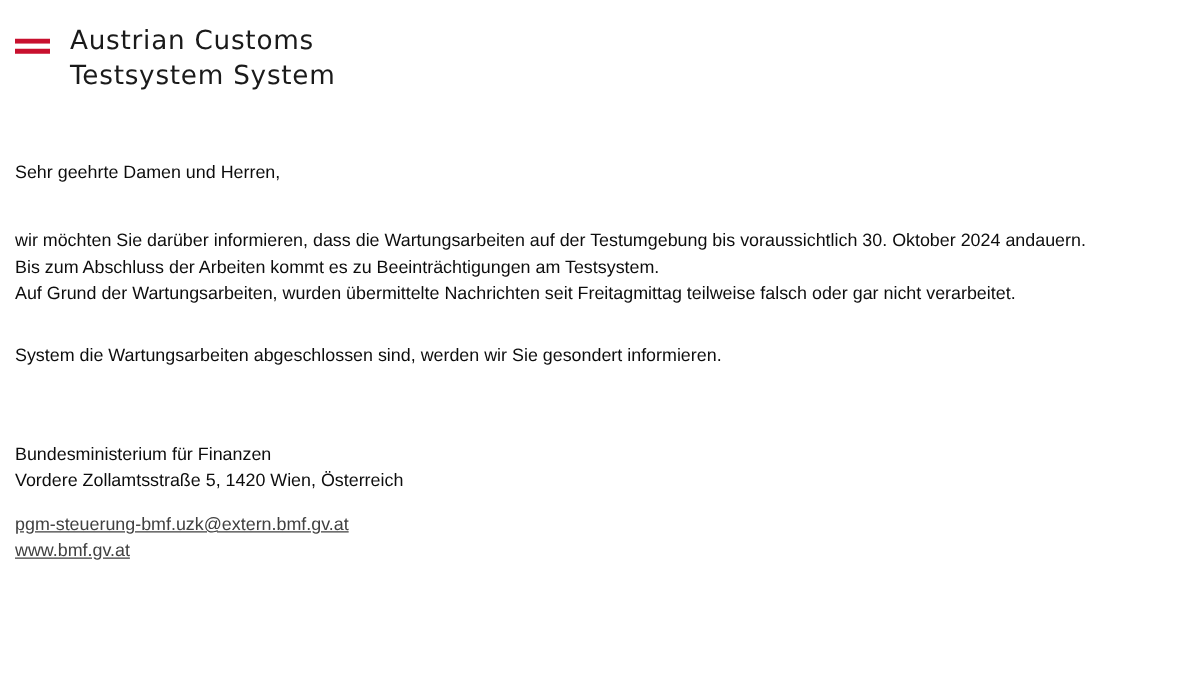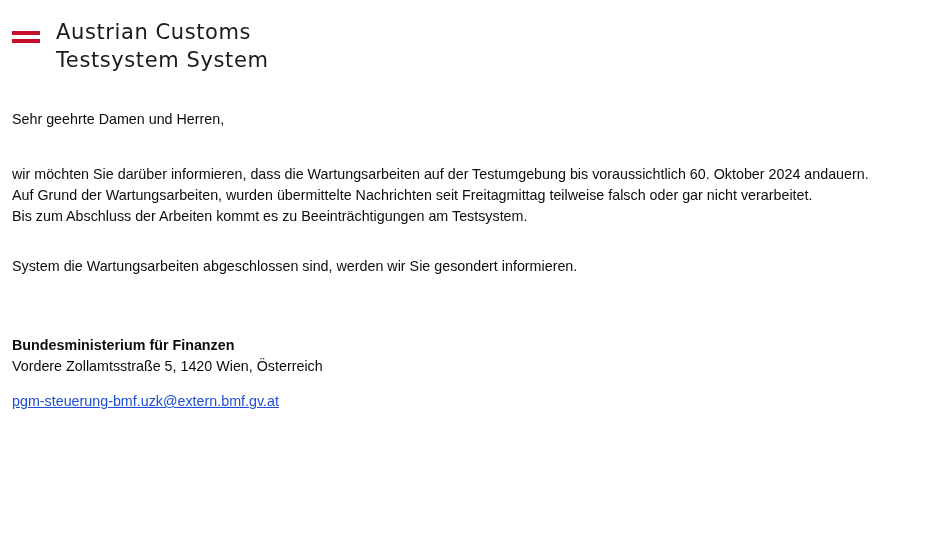--- a/index.html
+++ b/index.html
@@ -58,36 +58,36 @@
   }
   .logo-text .line {
     display: block;
     white-space: nowrap;
   }
 
   
   .body-text {
     position: absolute;
     left: 12px;
-    top: 109px;
+    top: 128px;
     width: 920px;
     font-size: 14.3px;
     line-height: 21px;
     color: #0d0d0d;
   }
   .para {
     margin: 0;
   }
   .spacer-lg { height: 34px; }
   .spacer-md { height: 29px; }
   .spacer-sm { height: 14px; }
   .line { display: block; white-space: nowrap; }
-  .bold { font-weight: bold; }
+  .bold { font-weight: normal; }
   .link {
-    color: #1d4ed8;
+    color: #404040;
     text-decoration: underline;
     cursor: pointer;
   }
 </style>
 </head>
 <body>
 
 <div class="page">
 
   <div class="logo-block">
@@ -102,39 +102,40 @@
     </div>
   </div>
 
   <div class="body-text">
 
     <p class="para">Sehr geehrte Damen und Herren,</p>
 
     <div class="spacer-lg"></div>
 
     <div>
-      <span class="line">wir möchten Sie darüber informieren, dass die Wartungsarbeiten auf der Testumgebung bis voraussichtlich 60. Oktober 2024 andauern.</span>
+      <span class="line">wir möchten Sie darüber informieren, dass die Wartungsarbeiten auf der Testumgebung bis voraussichtlich 30. Oktober 2024 andauern.</span>
+      <span class="line">Bis zum Abschluss der Arbeiten kommt es zu Beeinträchtigungen am Testsystem.</span>
       <span class="line">Auf Grund der Wartungsarbeiten, wurden übermittelte Nachrichten seit Freitagmittag teilweise falsch oder gar nicht verarbeitet.</span>
-      <span class="line">Bis zum Abschluss der Arbeiten kommt es zu Beeinträchtigungen am Testsystem.</span>
     </div>
 
     <div class="spacer-md"></div>
 
     <p class="para">System die Wartungsarbeiten abgeschlossen sind, werden wir Sie gesondert informieren.</p>
 
     <div class="spacer-md"></div>
 
 
     <div class="spacer-md"></div>
 
     <div>
       <span class="line bold">Bundesministerium für Finanzen</span>
       <span class="line">Vordere Zollamtsstraße 5, 1420 Wien, Österreich</span>
     </div>
 
     <div class="spacer-sm"></div>
 
     <div>
       <span class="line link">pgm-steuerung-bmf.uzk@extern.bmf.gv.at</span>
+      <span class="line link">www.bmf.gv.at</span>
     </div>
 
   </div>
 </div>
 
 </body></html>

